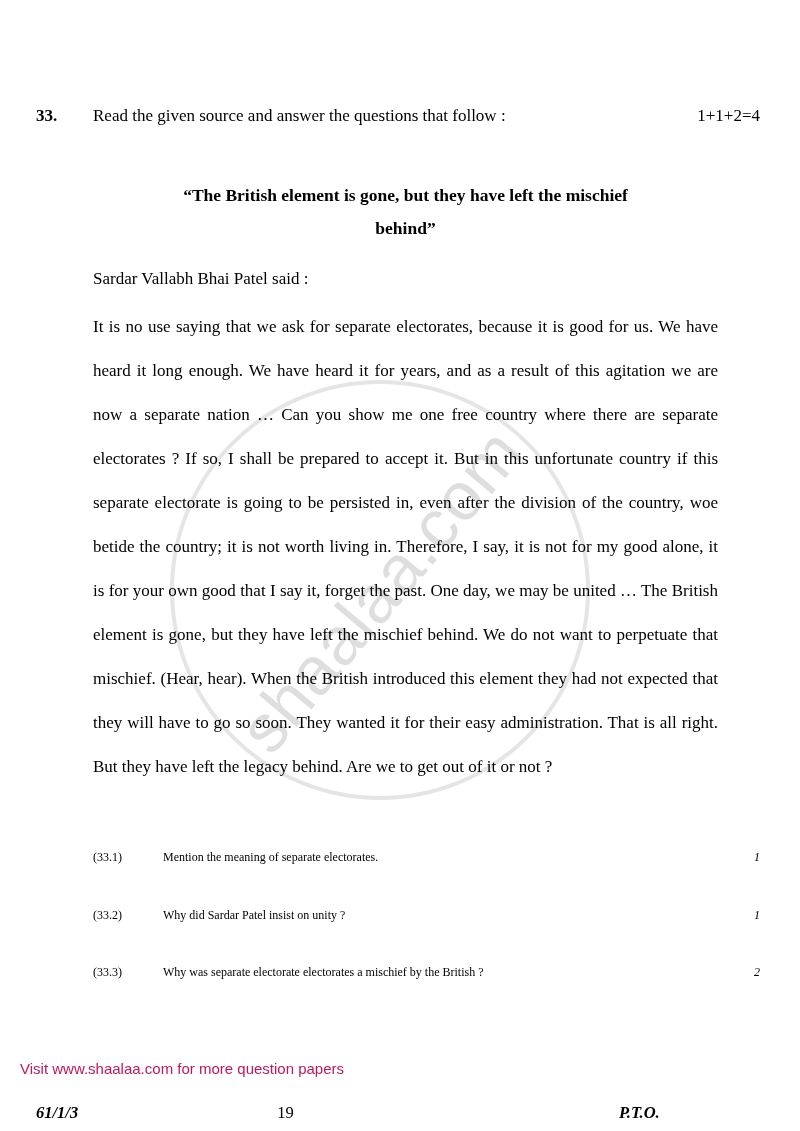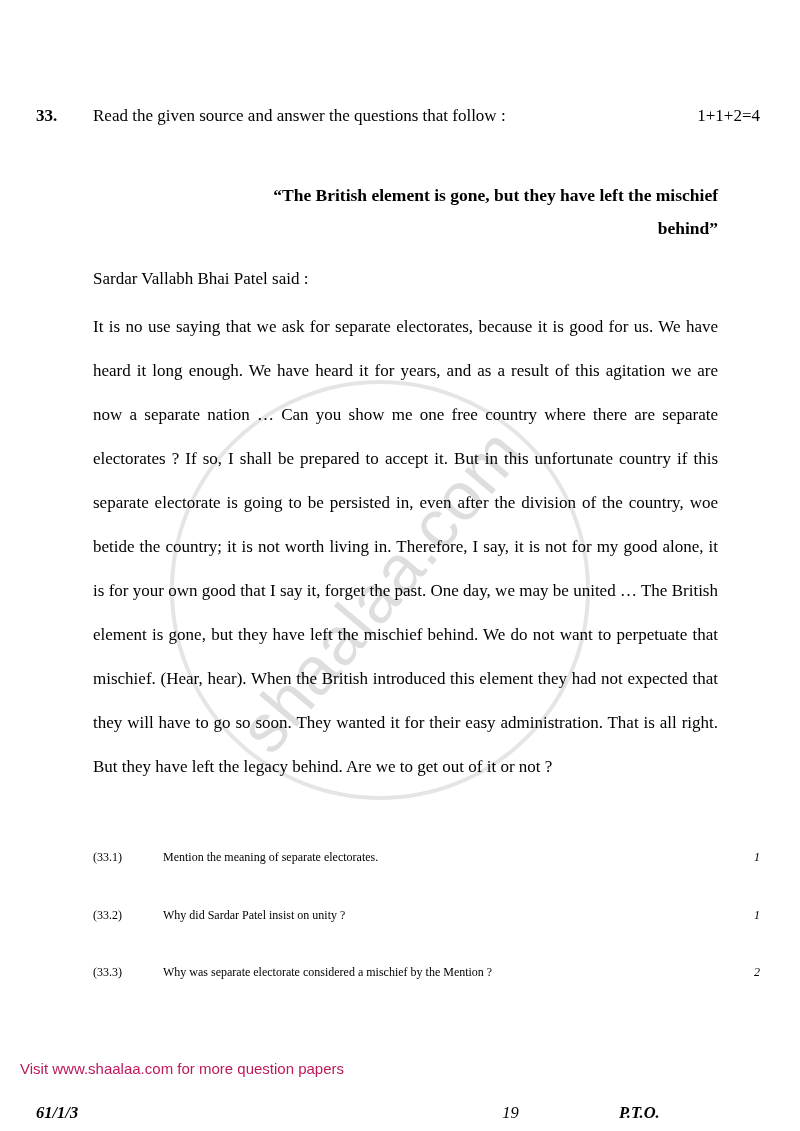--- a/index.html
+++ b/index.html
@@ -40,21 +40,21 @@
   }
 
   .q-row { display:flex; font-size:17px; line-height:1.6; }
   .q-num { font-weight:bold; width:57px; flex:0 0 57px; }
   .q-text { flex:1; }
   .q-marks { margin-left:12px; }
 
   .inner { margin-left:57px; margin-right:42px; }
 
   .source-title {
-    text-align:right;
+    text-align:center;
     font-weight:bold;
     font-size:17.5px;
     line-height:33px;
     margin-top:50px;
   }
 
   .attribution {
     margin-top:24px;
     font-size:17px;
   }
@@ -80,21 +80,21 @@
 
   
   .footer {
     position:absolute;
     left:36px; right:40px; top:1103px;
     display:flex; align-items:baseline;
     font-size:16.5px;
     z-index:1;
   }
   .footer-code { flex:1; text-align:left; font-style:italic; font-weight:bold; }
-  .footer-page { flex:1; text-align:right; font-style:italic; }
+  .footer-page { flex:1; text-align:left; }
   .footer-pto  { flex:1; text-align:center; font-style:italic; font-weight:bold; }
 
   
   .site-banner {
     position:absolute;
     left:20px; top:1060px;
     font-family:"Liberation Sans", sans-serif;
     font-size:15px;
     color:#be185d;
     z-index:1;
@@ -133,21 +133,21 @@
     </div>
 
     <div class="subq">
       <span class="subq-num">(33.2)</span>
       <span class="subq-text">Why did Sardar Patel insist on unity ?</span>
       <span class="subq-marks">1</span>
     </div>
 
     <div class="subq">
       <span class="subq-num">(33.3)</span>
-      <span class="subq-text">Why was separate electorate considered a mischief by the Mention ?</span>
+      <span class="subq-text">Why was separate electorate electorates a mischief by the British ?</span>
       <span class="subq-marks">2</span>
     </div>
 
   </div>
 </div>
 
 <div class="footer">
   <span class="footer-code">61/1/3</span>
   <span class="footer-page">19</span>
   <span class="footer-pto">P.T.O.</span>

